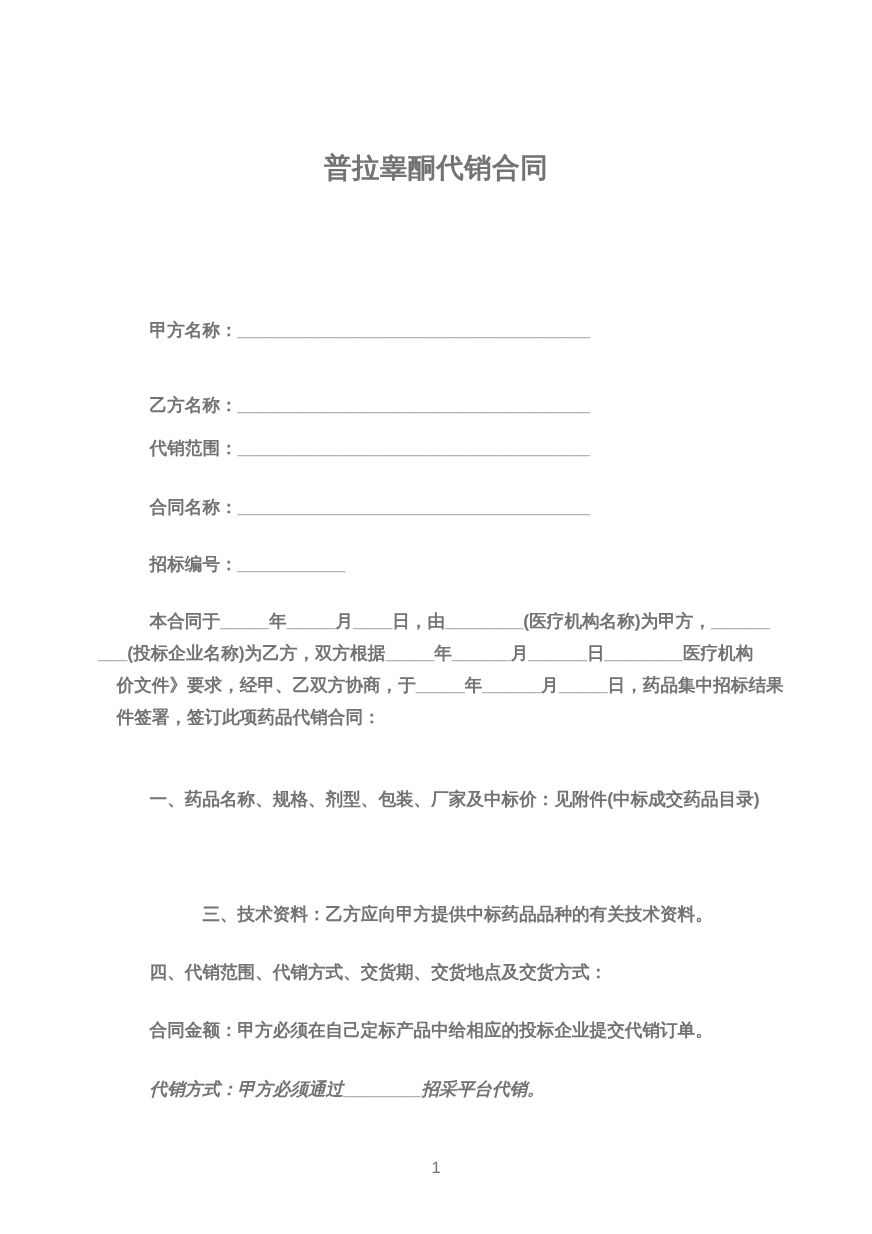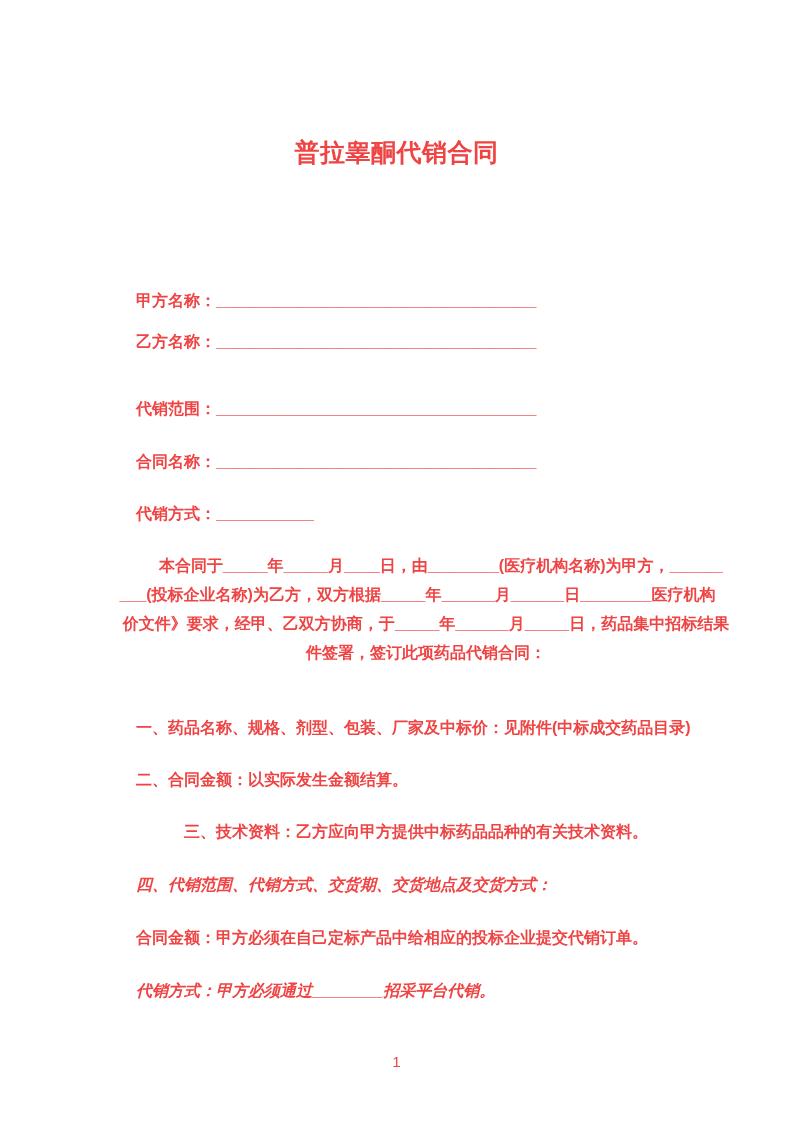--- a/index.html
+++ b/index.html
@@ -5,21 +5,21 @@
   html, body {
     margin: 0;
     padding: 0;
     background: #ffffff;
   }
   .doc-page {
     position: relative;
     width: 793px;
     height: 1122px;
     background: #ffffff;
-    color: #ef4444;
+    color: #737373;
     font-family: "Liberation Sans", "DejaVu Sans", sans-serif;
     font-weight: 600;
     overflow: hidden;
   }
   .doc-title {
     position: absolute;
     top: 136px;
     left: 0;
     width: 100%;
     text-align: center;
@@ -32,49 +32,48 @@
     position: absolute;
     left: 136px;
     font-size: 16px;
     line-height: 20px;
     white-space: nowrap;
   }
   .field-row .blank {
     letter-spacing: 0;
   }
   .f1 { top: 291px; text-align: center; }
-  .f2 { top: 332px; }
+  .f2 { top: 360px; }
   .f3 { top: 399px; }
   .f4 { top: 452px; }
   .f5 { top: 504px; }
   .intro-para {
     position: absolute;
     left: 106px;
     top: 551px;
     width: 640px;
     font-size: 16px;
     line-height: 29px;
   }
   .intro-line {
     white-space: nowrap;
-    text-align: center;
   }
   .intro-line.indent-first { padding-left: 30px; }
   .intro-line.hang-left { margin-left: -17px; }
   .clause-line {
     position: absolute;
     left: 136px;
     font-size: 16px;
     line-height: 20px;
     white-space: nowrap;
   }
   .c1 { top: 718px; }
   .c2 { top: 770px; }
   .c3 { top: 822px; margin-left: 48px; }
-  .c4 { top: 875px; font-style: italic; }
+  .c4 { top: 875px; }
   .c5 { top: 928px; }
   .c6 { top: 981px; font-style: italic; }
   .page-number {
     position: absolute;
     top: 1053px;
     left: 0;
     width: 100%;
     text-align: center;
     font-size: 15px;
     font-weight: 400;
@@ -97,32 +96,31 @@
 
   <div class="field-row f3">
     <span>代销范围：</span><span class="blank">____________________________________</span>
   </div>
 
   <div class="field-row f4">
     <span>合同名称：</span><span class="blank">____________________________________</span>
   </div>
 
   <div class="field-row f5">
-    <span>代销方式：</span><span class="blank">___________</span>
+    <span>招标编号：</span><span class="blank">___________</span>
   </div>
 
   <div class="intro-para">
     <div class="intro-line indent-first">本合同于_____年_____月____日，由________(医疗机构名称)为甲方，______</div>
     <div class="intro-line hang-left">___(投标企业名称)为乙方，双方根据_____年______月______日________医疗机构</div>
     <div class="intro-line">价文件》要求，经甲、乙双方协商，于_____年______月_____日，药品集中招标结果</div>
     <div class="intro-line">件签署，签订此项药品代销合同：</div>
   </div>
 
   <div class="clause-line c1">一、药品名称、规格、剂型、包装、厂家及中标价：见附件(中标成交药品目录)</div>
-  <div class="clause-line c2">二、合同金额：以实际发生金额结算。</div>
   <div class="clause-line c3">三、技术资料：乙方应向甲方提供中标药品品种的有关技术资料。</div>
   <div class="clause-line c4">四、代销范围、代销方式、交货期、交货地点及交货方式：</div>
   <div class="clause-line c5">合同金额：甲方必须在自己定标产品中给相应的投标企业提交代销订单。</div>
   <div class="clause-line c6">代销方式：甲方必须通过________招采平台代销。</div>
 
   <div class="page-number">1</div>
 
 </div>
 
 </body></html>

